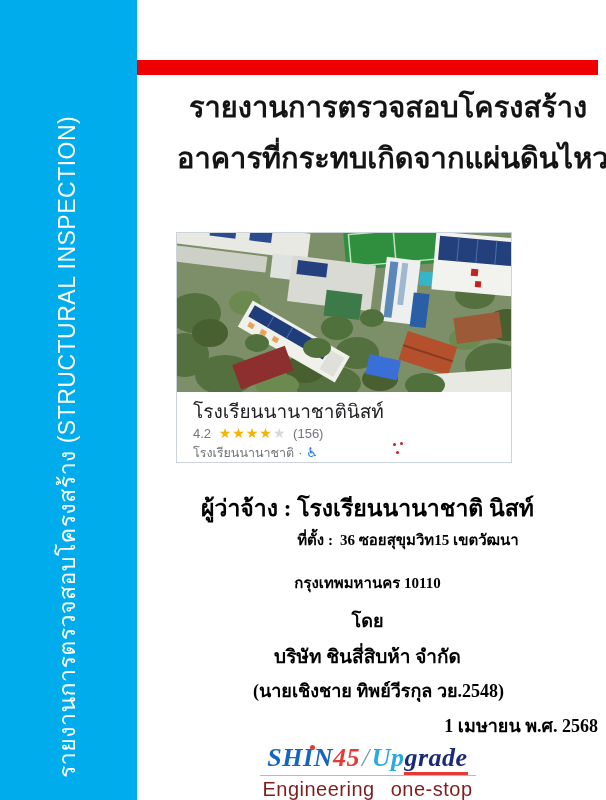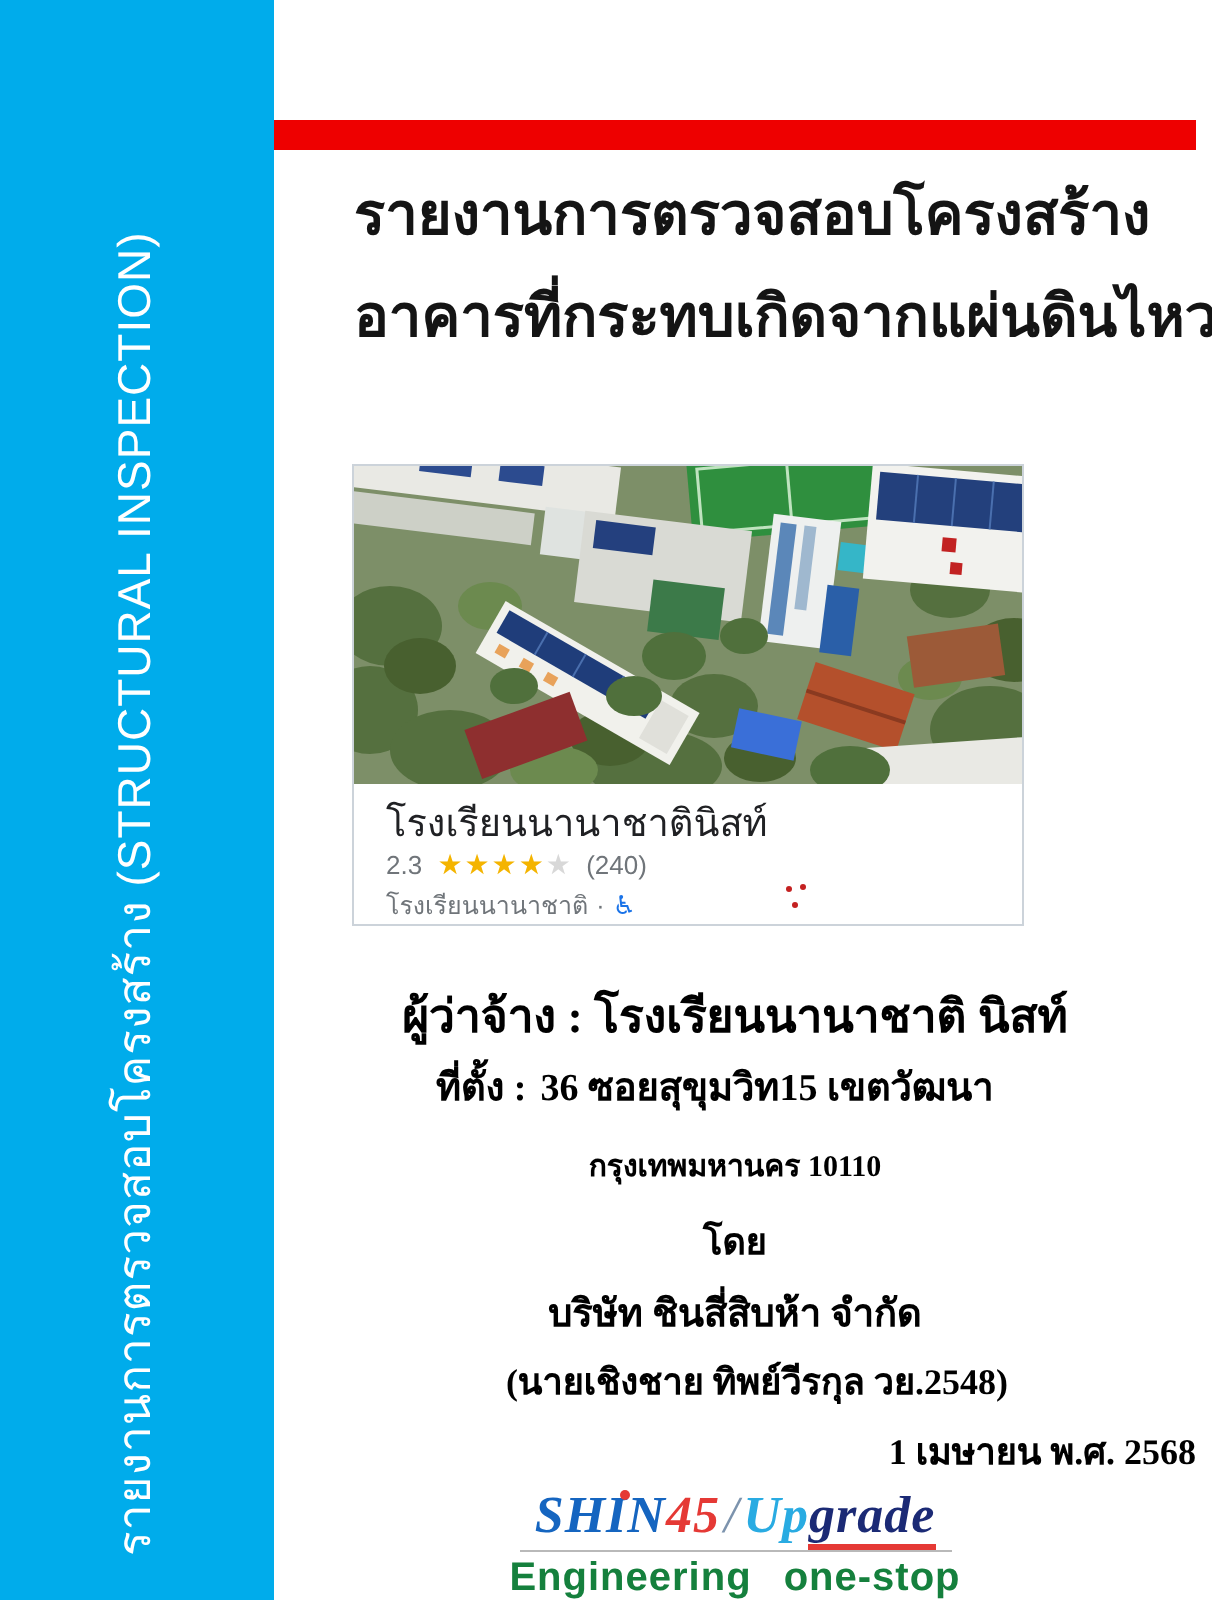--- a/index.html
+++ b/index.html
@@ -11,21 +11,21 @@
   .sidebar{position:absolute;left:0;top:0;width:137px;height:800px;background:#00ACEB;}
   .sidebar-text{
     position:absolute;left:50px;top:778px;width:680px;height:34px;
     transform:rotate(-90deg);transform-origin:0 0;
     color:#ffffff;font-size:23px;line-height:34px;white-space:nowrap;
     font-family:"Liberation Sans",sans-serif;letter-spacing:.5px;
   }
   
   .red-bar{position:absolute;left:137px;top:60px;width:461px;height:15px;background:#EE0000;}
   .title{position:absolute;left:177px;top:0;margin:0;font-weight:600;color:#141414;}
-  .title .t1{position:absolute;left:0;top:84px;font-size:29px;white-space:nowrap;}
+  .title .t1{position:absolute;left:12px;top:84px;font-size:29px;white-space:nowrap;}
   .title .t2{position:absolute;left:0;top:135px;font-size:29px;white-space:nowrap;}
   
   .map-card{
     position:absolute;left:176px;top:232px;width:336px;height:231px;
     background:#eab308;border:1px solid #ccd3da;box-sizing:border-box;
   }
   .photo{position:absolute;left:0;top:0;width:334px;height:159px;overflow:hidden;background:#7d8f68;}
   .photo svg{display:block;}
   .card-info{position:absolute;left:0;top:159px;width:334px;height:70px;background:#fff;}
   .card-title{position:absolute;left:16px;top:4px;font-size:19px;color:#202124;white-space:nowrap;}
@@ -40,41 +40,41 @@
   .red-dots i{position:absolute;width:3px;height:3px;border-radius:50%;background:#C42121;}
   .red-dots i:nth-child(1){left:0;top:1px;}
   .red-dots i:nth-child(2){left:7px;top:0;}
   .red-dots i:nth-child(3){left:3px;top:9px;}
   
   .line{
     position:absolute;left:137px;width:461px;margin:0;text-align:center;
     font-family:"Liberation Serif",serif;font-weight:bold;color:#000;
   }
   .employer{top:490px;font-size:23px;}
-  .location{top:528px;left:218px;width:380px;text-align:left;font-size:19px;font-family:Liberation Serif, serif;}
+  .location{top:528px;left:218px;width:380px;text-align:center;font-size:15px;font-family:Liberation Serif, serif;}
   .location .loc-value{font-weight:bold;margin-left:7px;}
   .city{top:571px;font-size:15px;}
   .by{top:606px;font-size:18px;}
   .company{top:641px;font-size:19px;}
   .engineer{top:676px;font-size:18px;padding-left:11px;}
   .date{top:711px;font-size:18px;text-align:right;}
   
   .logo-block{position:absolute;left:137px;top:744px;width:461px;text-align:center;}
   .logo-line{
     position:relative;display:inline-block;font-style:italic;font-weight:bold;
     font-size:26px;line-height:28px;white-space:nowrap;letter-spacing:.5px;font-family:Liberation Serif, serif;
   }
   .logo-line .shin{color:#1565C0;}
   .logo-line .n45{color:#E53935;}
   .logo-line .slash{color:#7c93ad;font-weight:normal;margin:0 2px;}
   .logo-line .up{color:#29ABE2;}
   .logo-line .grade{color:#1B2A75;border-bottom:3px solid #E53935;padding-bottom:0;}
   .i-dot{position:absolute;left:43px;top:1px;width:5px;height:5px;border-radius:50%;background:#E53935;}
   .logo-rule{width:216px;height:1px;background:#b9b9b9;margin:3px auto 2px auto;}
-  .tagline{font-size:20px;font-weight:bold;color:#15803d;word-spacing:10px;letter-spacing:.5px;}
+  .tagline{font-size:20px;font-weight:normal;color:#7f1d1d;word-spacing:10px;letter-spacing:.5px;}
 </style>
 </head>
 <body>
 
 <div class="page">
 
   <aside class="sidebar">
     <div class="sidebar-text">รายงานการตรวจสอบโครงสร้าง (STRUCTURAL INSPECTION)</div>
   </aside>
 
@@ -187,23 +187,23 @@
             <ellipse cx="195" cy="85" rx="12" ry="9"></ellipse>
           <ellipse cx="140" cy="115" rx="14" ry="10"></ellipse>
             <ellipse cx="248" cy="152" rx="20" ry="12"></ellipse>
           <ellipse cx="80" cy="110" rx="12" ry="9"></ellipse>
         </g>
       </svg>
     </div>
     <div class="card-info">
       <div class="card-title">โรงเรียนนานาชาตินิสท์</div>
       <div class="rating-row">
-        <span class="rating-value">2.3</span>
+        <span class="rating-value">4.2</span>
         <span class="stars-filled">★★★★</span><span class="star-empty">★</span>
-        <span class="review-count">(240)</span>
+        <span class="review-count">(156)</span>
       </div>
       <div class="subtitle-row">
         <span>โรงเรียนนานาชาติ</span><span class="dot-sep">·</span><span class="wheelchair">♿</span>
       </div>
       <div class="red-dots">
           <i></i>
           <i></i>
           <i></i>
         </div>
     </div>

